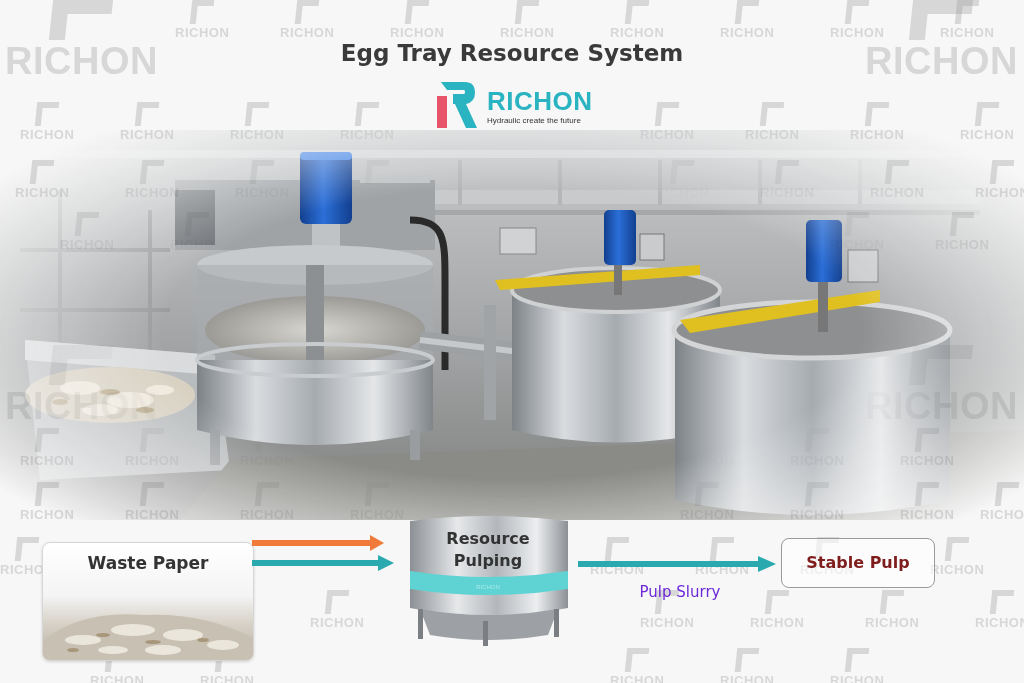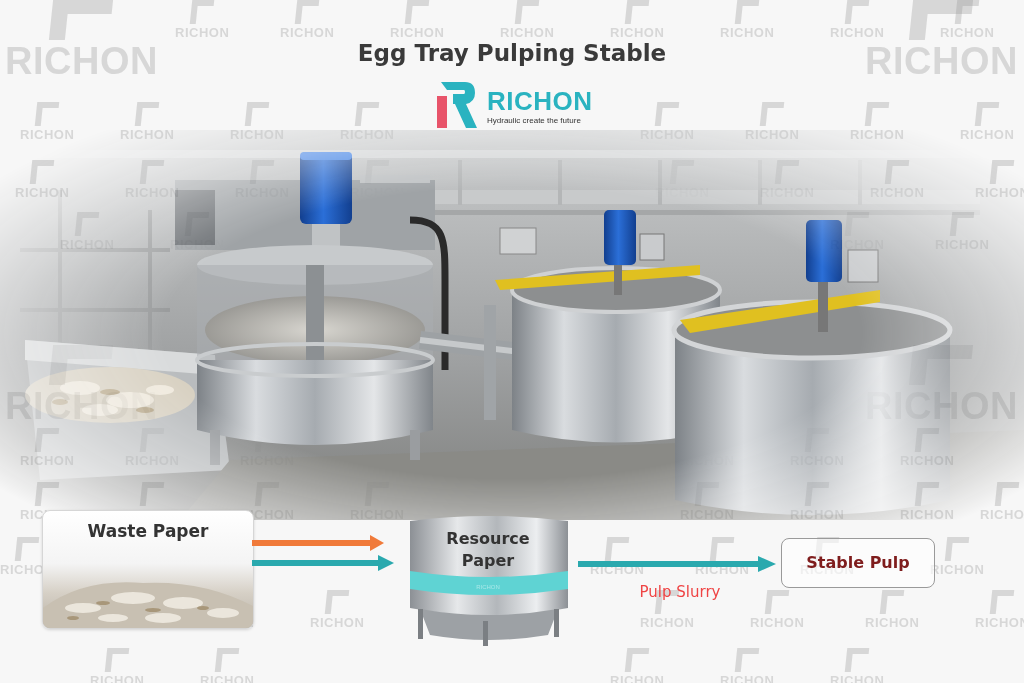--- a/index.html
+++ b/index.html
@@ -39,21 +39,21 @@
     font-family: "Liberation Sans", sans-serif; white-space: nowrap;
   }
 
   .photo {
     position: absolute; left: 0; top: 130px; width: 1024px; height: 390px;
     -webkit-mask-image: radial-gradient(ellipse 62% 68% at 50% 52%, #000 55%, transparent 100%);
             mask-image: radial-gradient(ellipse 62% 68% at 50% 52%, #000 55%, transparent 100%);
   }
 
   .flow-card {
-    position: absolute; left: 42px; top: 510px; width: 210px; height: 117px;
+    position: absolute; left: 42px; top: 542px; width: 210px; height: 117px;
     border-radius: 8px; overflow: hidden;
     background: linear-gradient(#ffffff 0%, #f4f4f4 45%, #d6d0c6 70%, #b9b2a6 100%);
     border: 1px solid #d6d6d6; box-shadow: 0 1px 3px rgba(0,0,0,0.15);
   }
   .flow-card .heap { position: absolute; left: 0; bottom: 0; width: 210px; height: 60px; }
   .flow-card .label {
     position: absolute; left: 0; width: 210px; top: 10px; text-align: center;
     font-size: 17px; font-weight: bold; color: #333;
   }
   .flow-card .sublabel {
@@ -68,21 +68,21 @@
     border-top: 8px solid transparent; border-bottom: 8px solid transparent;
   }
 
   .pulper { position: absolute; left: 398px; top: 513px; width: 180px; height: 135px; }
   .pulper-label {
     position: absolute; left: 398px; top: 528px; width: 180px; text-align: center;
     font-size: 16px; font-weight: bold; color: #333; line-height: 22px;
   }
   .slurry-label {
     position: absolute; left: 620px; top: 583px; width: 120px; text-align: center;
-    font-size: 15px; color: #ef4444;
+    font-size: 15px; color: #6d28d9;
   }
   .stable-box {
     position: absolute; left: 781px; top: 538px; width: 154px; height: 50px;
     border: 1px solid #9a9a9a; border-radius: 8px; background: rgba(255,255,255,0.6);
     box-sizing: border-box; text-align: center; line-height: 48px;
     font-size: 16px; font-weight: bold; color: #7f1d1d;
   }
 </style>
 </head>
 <body>
@@ -255,21 +255,21 @@
     <path d="M675,200 L950,200 L950,370 Q812,400 675,370 Z" fill="url(#steel)"></path>
     <ellipse cx="812" cy="200" rx="138" ry="28" fill="#8d8f90"></ellipse>
     <ellipse cx="812" cy="200" rx="138" ry="28" fill="none" stroke="#d3d5d7" stroke-width="5"></ellipse>
     <polygon points="680,190 880,160 880,172 690,203" fill="#e0c020"></polygon>
     <rect x="806" y="90" width="36" height="62" rx="5" fill="url(#blue)"></rect>
     <rect x="848" y="120" width="30" height="32" fill="#c9cbcd" stroke="#777"></rect>
     <rect x="818" y="152" width="10" height="50" fill="#777"></rect>
   </g>
 </svg>
 
-<div class="title">Egg Tray Pulping Stable</div>
+<div class="title">Egg Tray Resource System</div>
 <div class="logo">
   <svg class="logo-mark" viewBox="0 0 40 46">
     <rect x="0" y="14" width="10" height="32" fill="#e8546a"></rect>
     <path d="M4,0 L28,0 Q38,0 38,11 Q38,20 29,22 L40,46 L29,46 L18,22 L16,22 L16,12 L27,12 Q28,12 28,10 Q28,8 27,8 L10,8 Z" fill="#2ab3c0"></path>
   </svg>
   <div class="logo-name">RICHON</div>
   <div class="logo-tag">Hydraulic create the future</div>
 </div>
 
 <div class="flow-card">
@@ -315,21 +315,21 @@
   <path d="M12,8 Q90,-2 170,8 L170,95 Q90,110 12,95 Z" fill="url(#ps)"></path>
   <path d="M12,58 Q90,70 170,58 L170,76 Q90,88 12,76 Z" fill="#5fd3d3"></path>
   <text x="90" y="76" font-size="6" fill="#a8e8e8" text-anchor="middle" font-family="Liberation Sans, sans-serif">RICHON</text>
   <path d="M22,96 Q90,108 160,96 L150,122 Q90,132 32,122 Z" fill="#9da1a5"></path>
   <rect x="20" y="96" width="5" height="30" fill="#7b7f83"></rect>
   <rect x="156" y="96" width="5" height="28" fill="#7b7f83"></rect>
   <rect x="85" y="108" width="5" height="25" fill="#7b7f83"></rect>
 </svg>
 <div class="pulper-label">
   <div>Resource</div>
-  <div>Paper</div>
+  <div>Pulping</div>
 </div>
 
 <div class="arrow" style="left:578px; top:559px; width:200px;">
   <div class="shaft" style="width:182px; background:#2aa9ae;"></div>
   <div class="head" style="left:180px; border-left:18px solid #2aa9ae;"></div>
 </div>
 <div class="slurry-label">Pulp Slurry</div>
 
 <div class="stable-box">
   <span>Stable Pulp</span>

